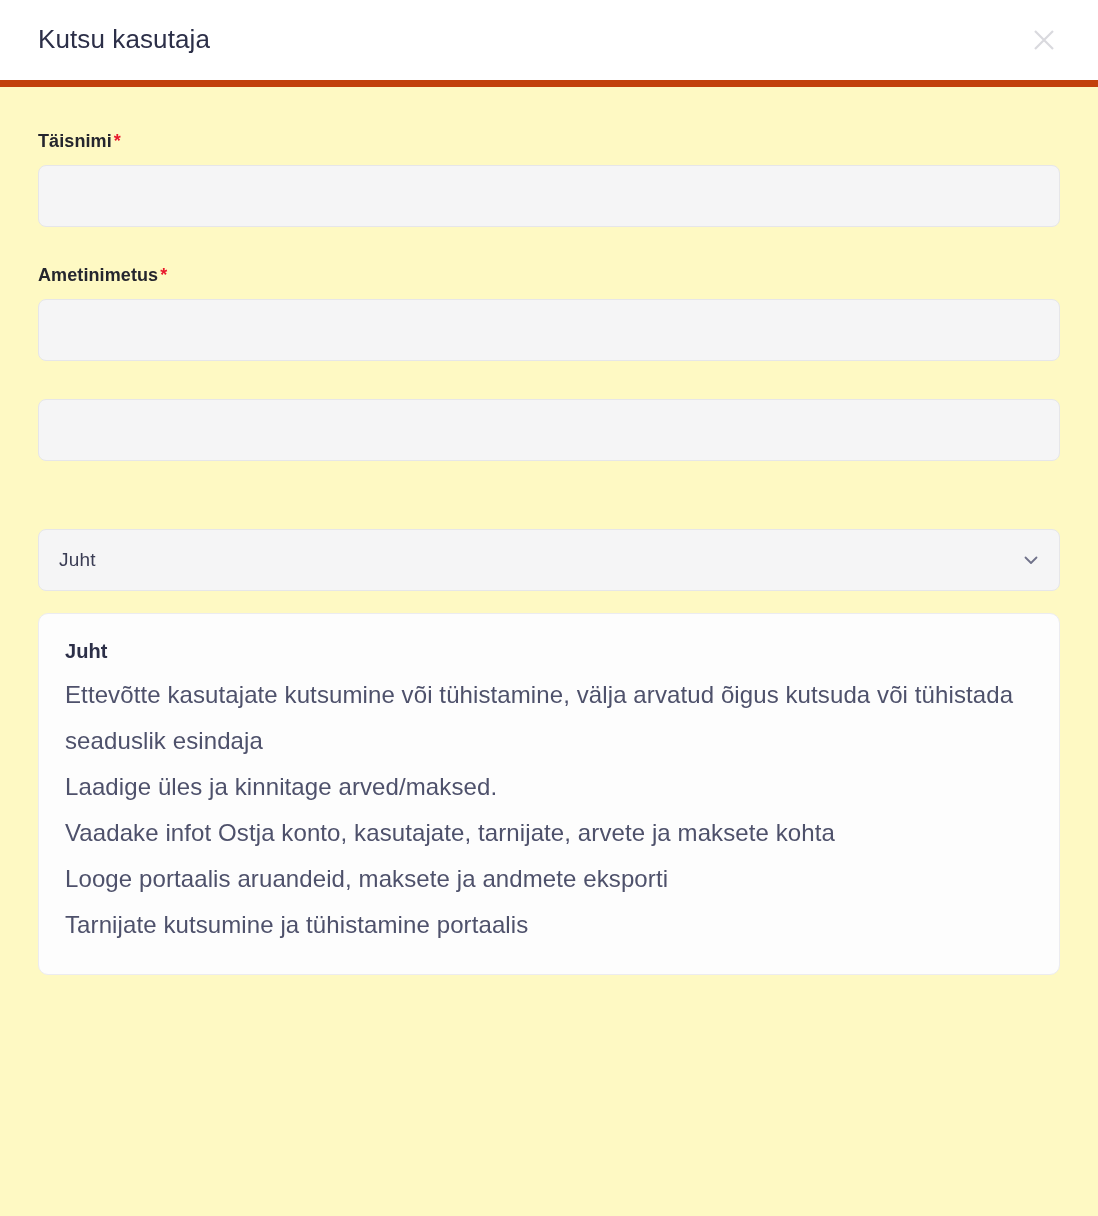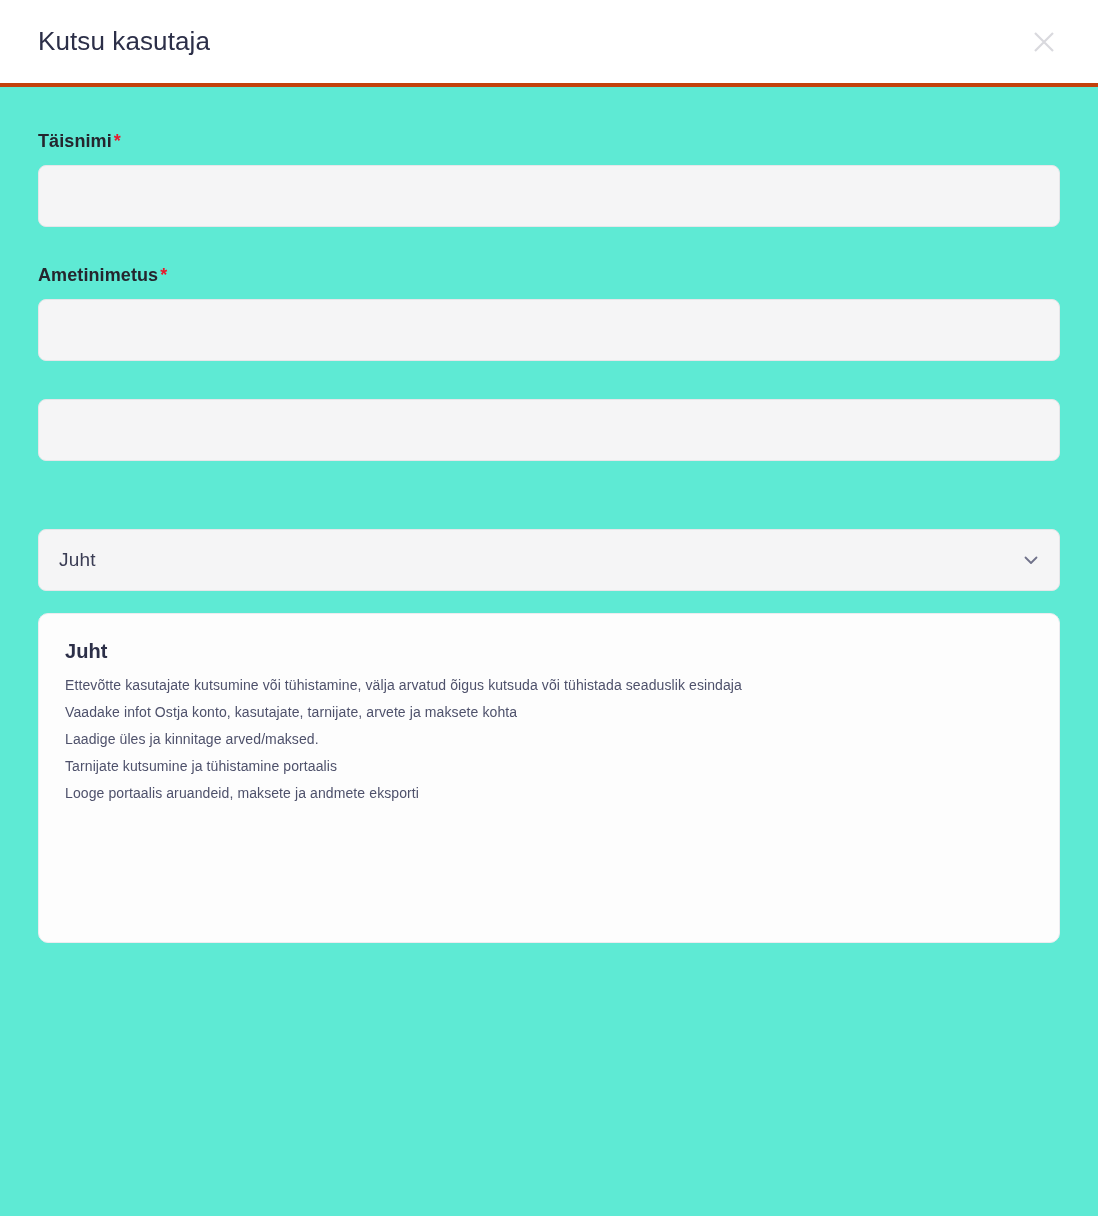--- a/index.html
+++ b/index.html
@@ -24,21 +24,21 @@
     display: flex;
     flex-direction: column;
     position: relative;
   }
 
   
   .modal-header {
     height: 87px;
     min-height: 87px;
     background: #ffffff;
-    border-bottom: 4px solid #c2410c;
+    border-bottom: 7px solid #c2410c;
     display: flex;
     align-items: center;
     justify-content: space-between;
     padding: 0 38px 0 38px;
   }
 
   .modal-title {
     font-size: 26px;
     font-weight: 400;
     color: #2c2f48;
@@ -58,21 +58,21 @@
     margin-right: -6px;
   }
 
   .close-button svg { display: block; }
 
   
   .modal-body {
     flex: 1;
     padding: 44px 38px 0 38px;
     overflow: hidden;
-    background: #5eead4;
+    background: #fef9c3;
   }
 
   .field-group { margin-bottom: 0; }
 
   .field-label {
     font-size: 18px;
     font-weight: 600;
     color: #25262e;
     display: block;
     margin-bottom: 13px;
@@ -153,21 +153,21 @@
 
   .desc-title {
     font-size: 20px;
     font-weight: 700;
     color: #2c2f48;
     margin-bottom: 9px;
     letter-spacing: 0.1px;
   }
 
   .desc-line {
-    font-size: 14px;
+    font-size: 24px;
     line-height: 1.92;
     color: #4e516b;
     letter-spacing: 0.1px;
   }
 </style>
 </head>
 <body>
 
 <div class="modal">
 
@@ -220,20 +220,20 @@
           <svg width="22" height="22" viewBox="0 0 22 22" fill="none" xmlns="http://www.w3.org/2000/svg">
             <path d="M5.5 8.5 L11 14 L16.5 8.5" stroke="#70728a" stroke-width="1.8" stroke-linecap="round" stroke-linejoin="round"></path>
           </svg>
         </span>
       </div>
     </div>
 
     <div class="desc-panel">
       <div class="desc-title">Juht</div>
       <div class="desc-line">Ettevõtte kasutajate kutsumine või tühistamine, välja arvatud õigus kutsuda või tühistada seaduslik esindaja</div>
+      <div class="desc-line">Laadige üles ja kinnitage arved/maksed.</div>
       <div class="desc-line">Vaadake infot Ostja konto, kasutajate, tarnijate, arvete ja maksete kohta</div>
-      <div class="desc-line">Laadige üles ja kinnitage arved/maksed.</div>
+      <div class="desc-line">Looge portaalis aruandeid, maksete ja andmete eksporti</div>
       <div class="desc-line">Tarnijate kutsumine ja tühistamine portaalis</div>
-      <div class="desc-line">Looge portaalis aruandeid, maksete ja andmete eksporti</div>
     </div>
 
   </div>
 </div>
 
 </body></html>

